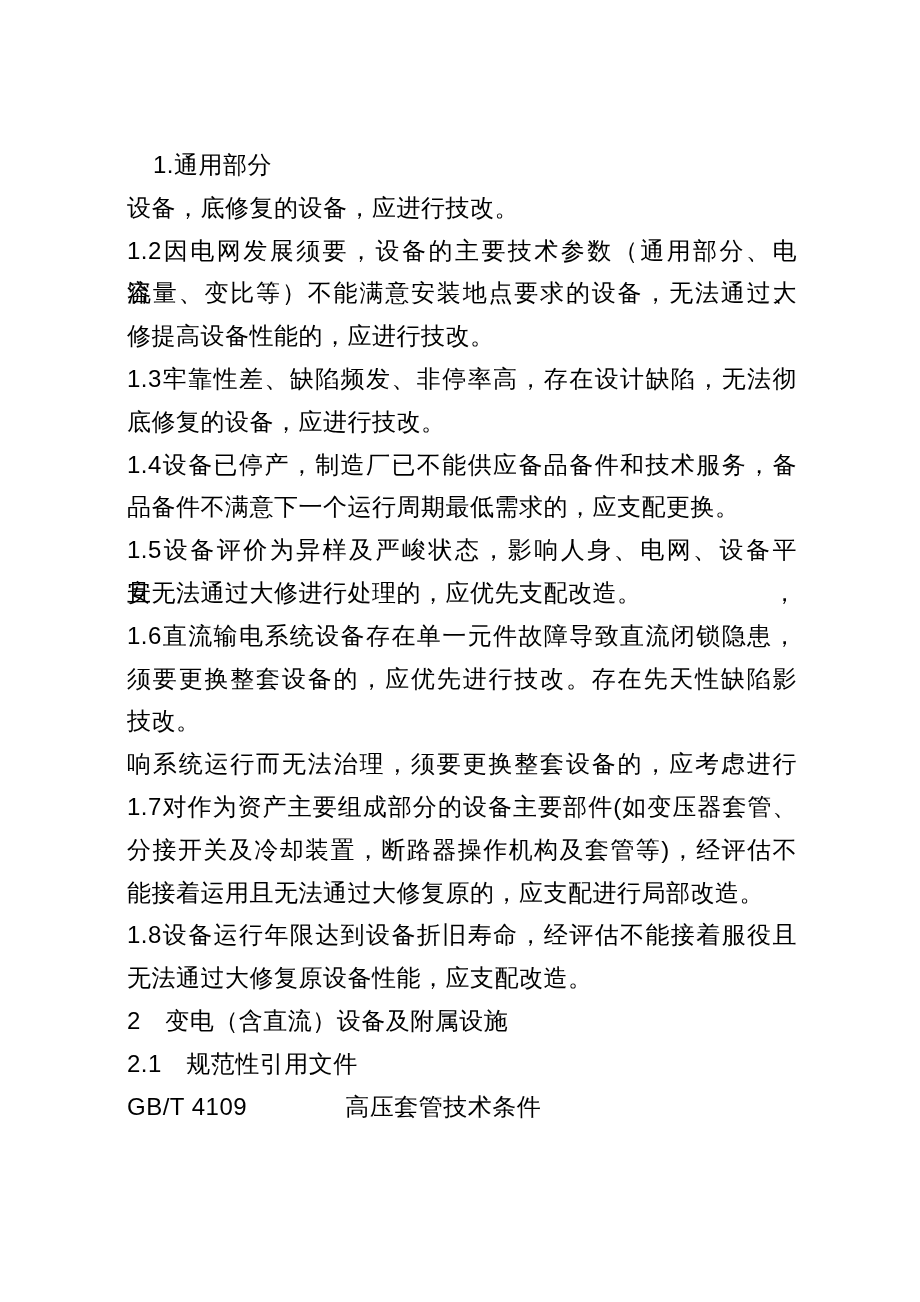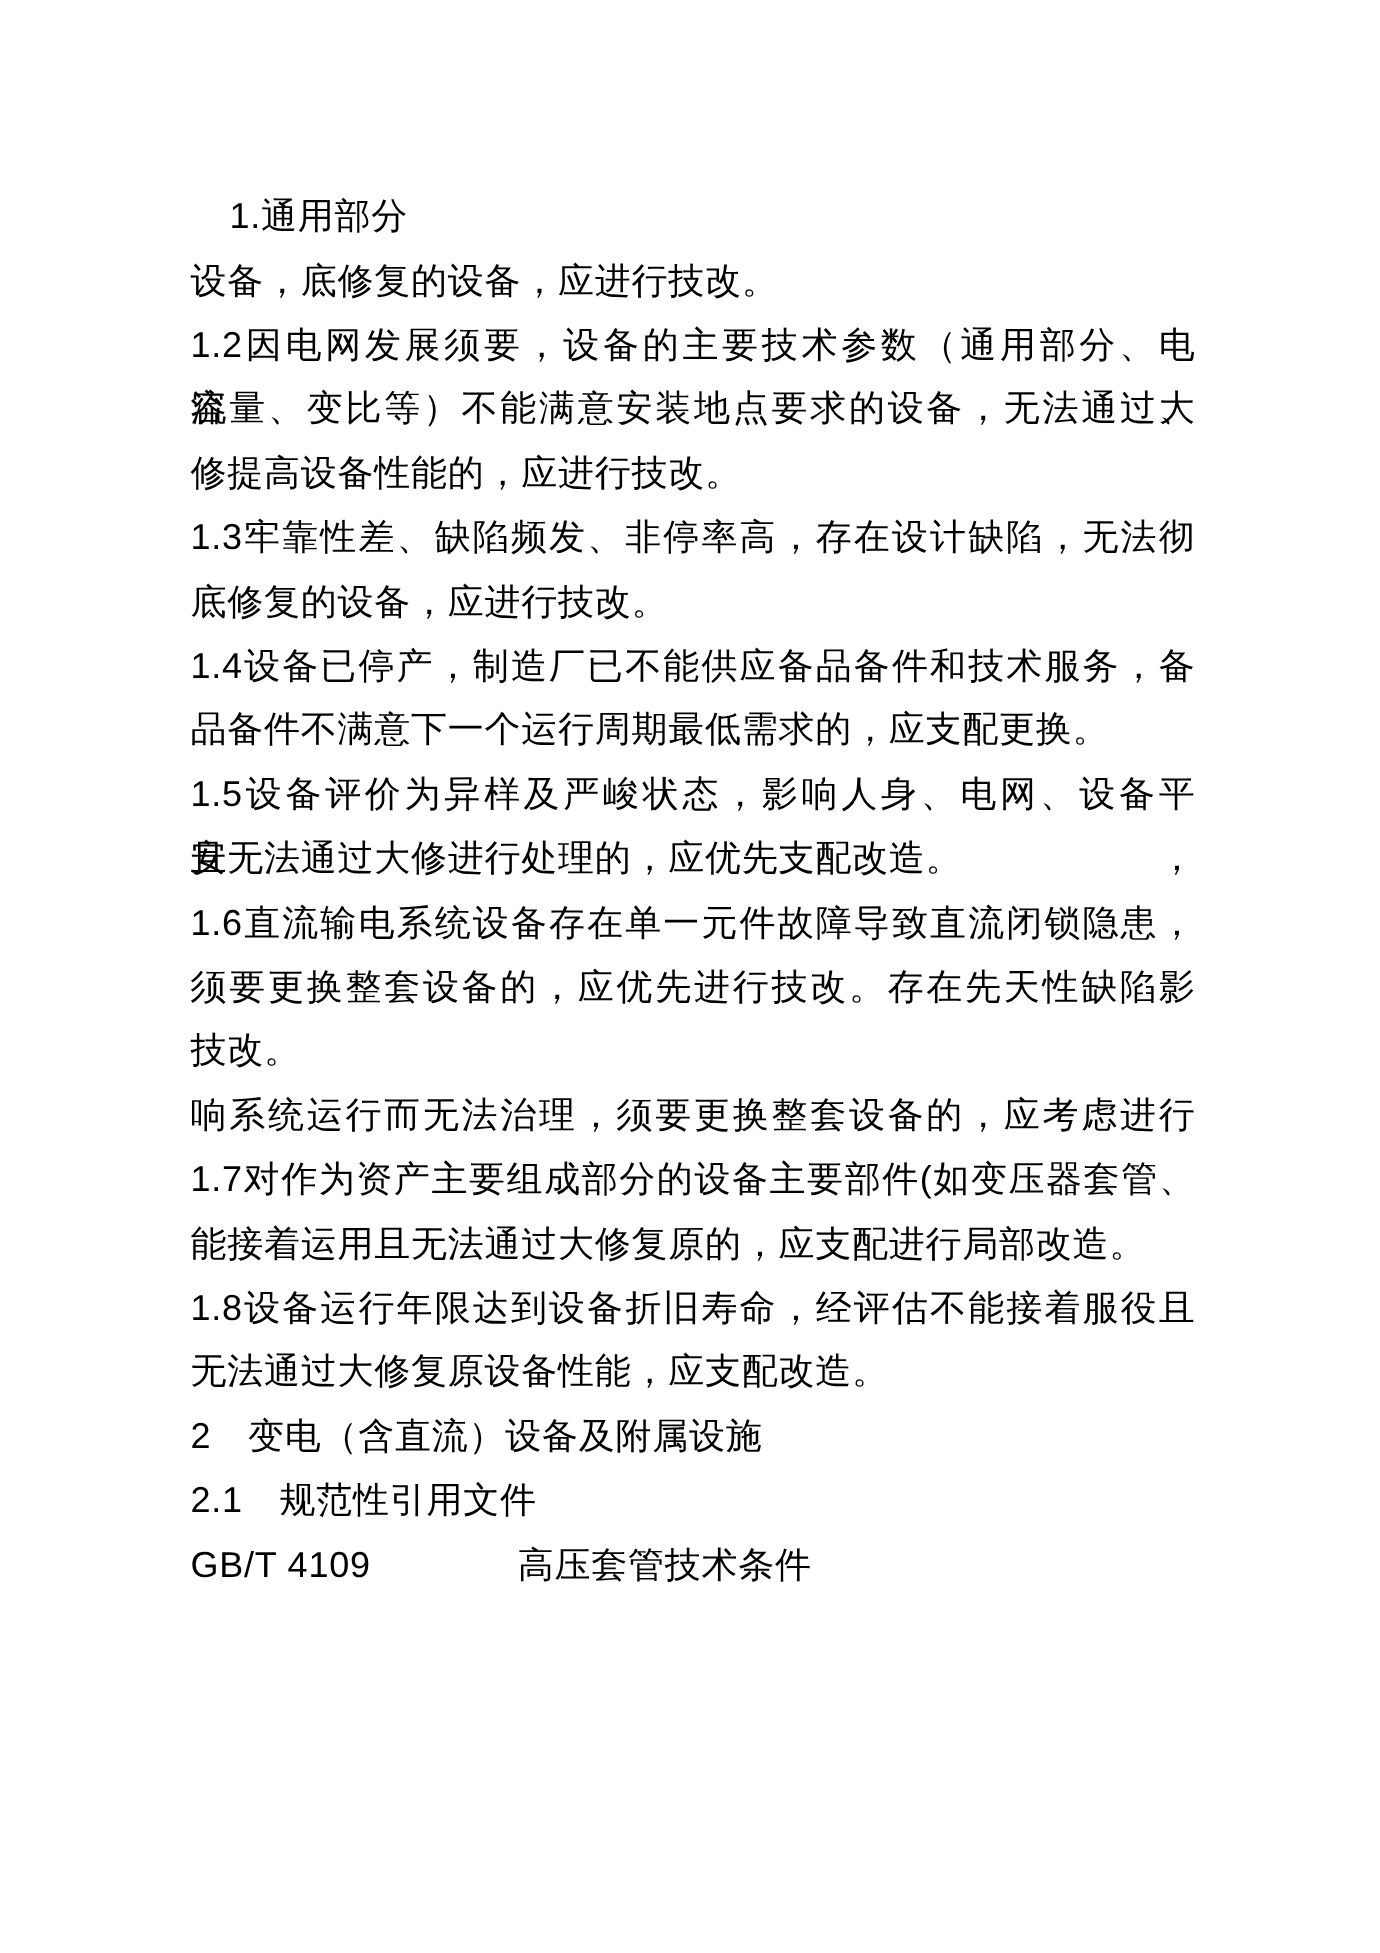--- a/index.html
+++ b/index.html
@@ -31,20 +31,21 @@
     white-space: normal;
   }
   
   .fill {
     text-align: justify;
     text-align-last: justify;
   }
   
   .indent {
     padding-left: 26px;
+    margin-top: 20px;
   }
 </style>
 </head>
 <body>
 
 <div class="page">
   <div class="doc">
     <div class="line indent">1.通用部分</div>
     <div class="line">设备，底修复的设备，应进行技改。</div>
     <div class="line fill">1.2因电网发展须要，设备的主要技术参数（通用部分、电流、</div>
@@ -54,20 +55,21 @@
     <div class="line">底修复的设备，应进行技改。</div>
     <div class="line fill">1.4设备已停产，制造厂已不能供应备品备件和技术服务，备</div>
     <div class="line">品备件不满意下一个运行周期最低需求的，应支配更换。</div>
     <div class="line fill">1.5设备评价为异样及严峻状态，影响人身、电网、设备平安，</div>
     <div class="line">且无法通过大修进行处理的，应优先支配改造。</div>
     <div class="line fill">1.6直流输电系统设备存在单一元件故障导致直流闭锁隐患，</div>
     <div class="line fill">须要更换整套设备的，应优先进行技改。存在先天性缺陷影</div>
     <div class="line">技改。</div>
     <div class="line fill">响系统运行而无法治理，须要更换整套设备的，应考虑进行</div>
     <div class="line fill">1.7对作为资产主要组成部分的设备主要部件(如变压器套管、</div>
+    <div class="line fill">分接开关及冷却装置，断路器操作机构及套管等)，经评估不</div>
     <div class="line">能接着运用且无法通过大修复原的，应支配进行局部改造。</div>
     <div class="line fill">1.8设备运行年限达到设备折旧寿命，经评估不能接着服役且</div>
     <div class="line">无法通过大修复原设备性能，应支配改造。</div>
     <div class="line">2　变电（含直流）设备及附属设施</div>
     <div class="line">2.1　规范性引用文件</div>
     <div class="line">GB/T 4109　　　　高压套管技术条件</div>
   </div>
 </div>
 
 </body></html>

